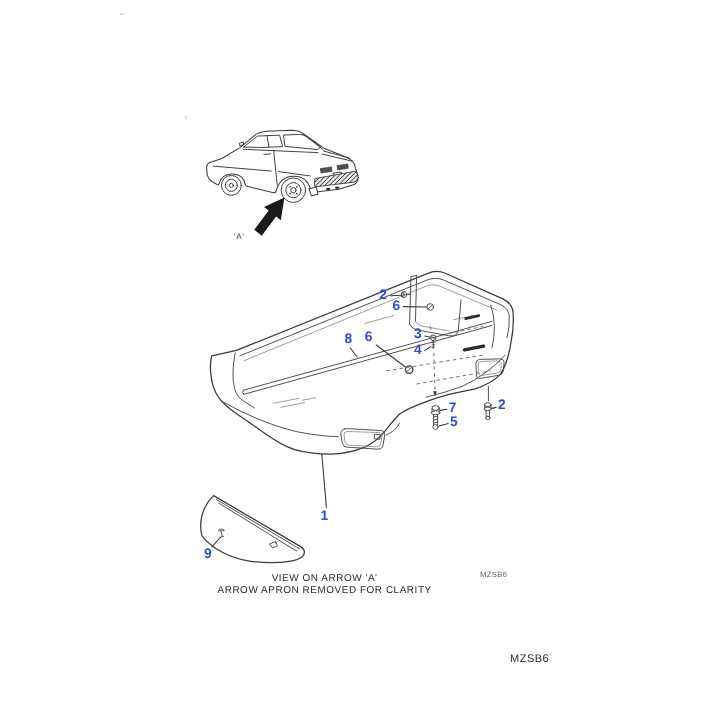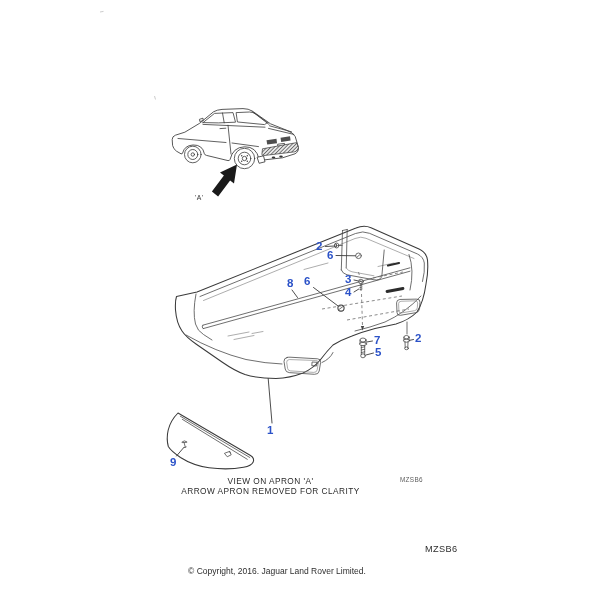--- a/index.html
+++ b/index.html
@@ -207,22 +207,21 @@
     <span class="callout" style="left:374px;top:334px;">7</span>
     <span class="callout" style="left:375px;top:346px;">5</span>
     <span class="callout" style="left:415px;top:332px;">2</span>
     <span class="callout" style="left:267px;top:424px;">1</span>
     <span class="callout" style="left:170px;top:456px;">9</span>
   </div>
 
   <span class="arrow-label" style="left:195px;top:194px;">'A'</span>
 
   <div class="cap" style="left:128px;top:477px;width:285px;">
-    <div>VIEW ON APRON 'A'</div>
+    <div>VIEW ON ARROW 'A'</div>
     <div>ARROW APRON REMOVED FOR CLARITY</div>
   </div>
 
   <span class="code-small" style="left:400px;top:476px;">MZSB6</span>
 
   <span class="code-large" style="left:425px;top:544px;">MZSB6</span>
 
-  <div class="copyright" style="left:127px;top:566px;width:300px;">© Copyright, 2016. Jaguar Land Rover Limited.</div>
 </div>
 
 </body></html>

